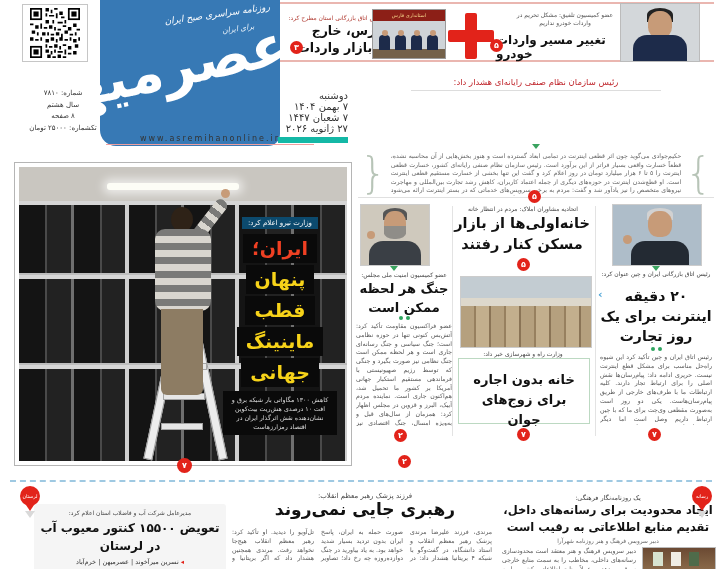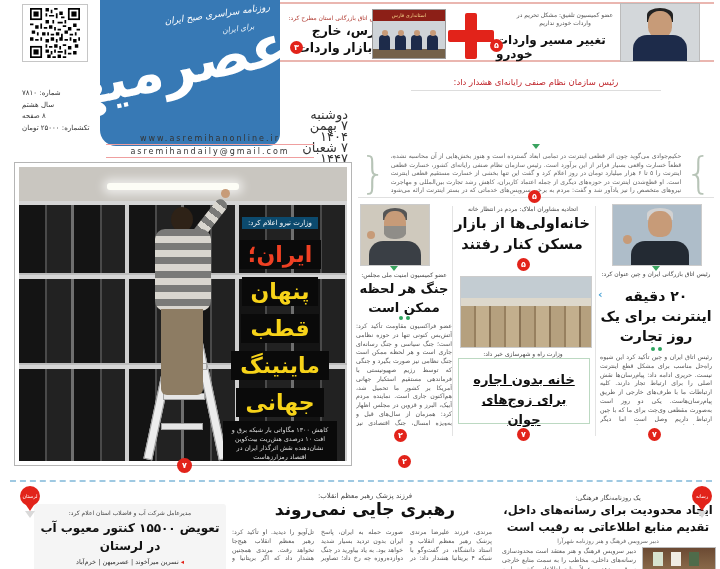--- a/index.html
+++ b/index.html
@@ -11,23 +11,23 @@
   .rule{background:#eab6b0;height:2px;}
   
   .masthead{left:100px;top:0;width:180px;height:146px;background:#3779b5;
             border-radius:0 0 12px 16px;overflow:hidden;}
   .mast-tagline{position:absolute;top:9px;right:10px;color:#fff;font-style:italic;
                 font-size:9px;transform:rotate(-8deg);white-space:nowrap;}
   .mast-tagline2{position:absolute;top:24px;right:26px;color:#eaf2fa;font-style:italic;
                  font-size:7.5px;transform:rotate(-8deg);}
   .mast-title{position:absolute;top:34px;left:-10px;width:200px;text-align:center;color:#fff;
               font-size:56px;font-weight:800;transform:rotate(-12deg);line-height:60px;}
-  .issue-info{left:22px;top:88px;width:82px;font-size:7px;line-height:11.5px;color:#333;text-align:left;}
-  .date-block{left:278px;top:109px;width:70px;font-size:13px;line-height:11px;color:#333;
-              text-align:right;border-bottom:1px solid #14b8a6;padding-bottom:3px;}
+  .issue-info{left:22px;top:88px;width:82px;font-size:7px;line-height:11.5px;color:#333;text-align:center;}
+  .date-block{left:278px;top:90px;width:70px;font-size:10px;line-height:11px;color:#333;
+              text-align:right;border-bottom:6px solid #14b8a6;padding-bottom:3px;}
   .site-line{left:106px;top:134px;width:208px;text-align:center;font-size:8px;letter-spacing:2px;
              color:#333;border-bottom:1px solid #ef9f9f;padding-bottom:1px;}
   .mail-line{top:147px;}
   .qr-frame{left:22px;top:4px;width:64px;height:56px;border:1px solid #c6c6c6;background:#fff;
             display:flex;align-items:center;justify-content:center;}
   
   .kicker{color:#555;font-size:6px;line-height:8px;}
   .kicker-red{color:#b03a31;}
   .hl{color:#111;font-weight:800;}
   .fars-kicker{left:284px;top:14px;width:104px;}
@@ -102,21 +102,21 @@
     background:repeating-linear-gradient(180deg,#7a7a78 0 7px,#d9d6cf 7px 14px);}
   .person-arm{position:absolute;left:182px;top:28px;width:13px;height:55px;border-radius:6px;z-index:3;
     background:repeating-linear-gradient(180deg,#7a7a78 0 6px,#d9d6cf 6px 12px);transform:rotate(38deg);}
   .person-hand{position:absolute;left:202px;top:22px;width:9px;height:9px;border-radius:50%;background:#c79b78;z-index:3;}
   .person-pants{position:absolute;left:142px;top:142px;width:42px;height:86px;background:#8d7c63;z-index:3;border-radius:0 0 6px 6px;}
   .ladder-leg{position:absolute;width:7px;height:130px;background:#ededed;border:1px solid #9c9c9c;z-index:2;}
   .ladder-rung{position:absolute;width:40px;height:5px;background:#e6e6e6;border:1px solid #a5a5a5;z-index:2;}
   .overlay-stack{position:absolute;right:10px;top:50px;width:114px;display:flex;flex-direction:column;
                  align-items:center;z-index:4;}
   .ov-kicker{background:#0c4a6e;color:#fff;font-size:7px;padding:2px 6px;margin-bottom:3px;}
-  .ov-word{background:#0a0a0a;font-weight:800;font-size:22px;line-height:27px;padding:1px 9px;margin-top:8px;color:#f7d319;}
+  .ov-word{background:#0a0a0a;font-weight:800;font-size:19px;line-height:27px;padding:1px 9px;margin-top:2px;color:#f7d319;}
   .ov-word.first{color:#ef4023;}
   .ov-caption{background:#0a0a0a;color:#ddd;font-size:6.3px;line-height:9px;padding:4px 6px;margin-top:4px;text-align:center;}
   .pin{position:absolute;width:20px;height:20px;border-radius:50%;background:#e2231a;color:#fff;
        display:flex;align-items:center;justify-content:center;font-size:5px;z-index:5;}
   .pin::after{content:"";position:absolute;bottom:-5px;left:6px;width:0;height:0;
        border-left:4px solid transparent;border-right:4px solid transparent;border-top:6px solid #e2231a;}
   .pin-gray::before{content:"";position:absolute;bottom:-12px;left:5px;width:0;height:0;
        border-left:5px solid transparent;border-right:5px solid transparent;border-top:7px solid #d9d9d9;}
   .wavy{left:10px;top:480px;width:702px;height:0;border-top:2px dashed #9fc9e2;}
   
@@ -171,21 +171,20 @@
   </div>
 
   <div class="abs date-block fa">
     <div>دوشنبه</div>
     <div>۷ بهمن ۱۴۰۴</div>
     <div>۷ شعبان ۱۴۴۷</div>
     <div>۲۷ ژانویه ۲۰۲۶</div>
   </div>
 
   <div class="abs site-line">www.asremihanonline.ir</div>
-  <div class="abs site-line mail-line">asremihandaily@gmail.com</div>
 
   <div class="abs kicker kicker-red ctr fa fars-kicker">رئیس اتاق بازرگانی استان مطرح کرد:</div>
   <div class="abs hl fa fars-headline">فارس، خارج از بازار واردات</div>
   <div class="abs pnum" style="left:290px;top:41px;">۳</div>
   <div class="abs fars-photo">
     <div class="fars-band fa">استانداری فارس</div>
     <div class="fars-table"></div>
     <div class="man" style="left:6px;"></div>
     <div class="man" style="left:22px;"></div>
     <div class="man" style="left:38px;"></div>
@@ -234,21 +233,21 @@
   <div class="abs quote-mark" style="left:348px;top:350px;"></div>
   <div class="abs pnum" style="left:394px;top:429px;">۲</div>
 
   <div class="abs col-kicker fa" style="left:456px;top:205px;width:134px;">اتحادیه مشاوران املاک: مردم در انتظار خانه</div>
   <div class="abs col-headline fa" style="left:452px;top:213px;width:140px;font-size:14.5px;line-height:21px;">خانه‌اولی‌ها از بازار مسکن کنار رفتند</div>
   <div class="abs pnum" style="left:517px;top:258px;">۵</div>
   <div class="abs city-photo">
     <div class="city-blocks"></div>
   </div>
   <div class="abs col-kicker fa" style="left:456px;top:350px;width:134px;">وزارت راه و شهرسازی خبر داد:</div>
-  <div class="abs green-box" style="left:458px;top:358px;width:132px;height:66px;box-sizing:border-box;padding-top:11px;text-decoration:underline;">
+  <div class="abs green-box" style="left:458px;top:358px;width:132px;height:66px;box-sizing:border-box;padding-top:11px;">
     <div class="col-headline fa" style="font-size:13px;line-height:20px;padding:0 6px;">خانه بدون اجاره برای زوج‌های جوان</div>
   </div>
   <div class="abs pnum" style="left:517px;top:428px;">۷</div>
 
   <div class="abs photoC">
     <div class="hair grayhair" style="left:34px;top:3px;width:26px;height:12px;"></div>
     <div class="portrait-head" style="left:35px;top:6px;width:24px;height:26px;"></div>
     <div class="portrait-suit" style="left:18px;width:58px;height:24px;background:#232a33;"></div>
     <div style="position:absolute;left:10px;top:30px;width:9px;height:9px;border-radius:50%;background:#c79b78;"></div>
   </div>

